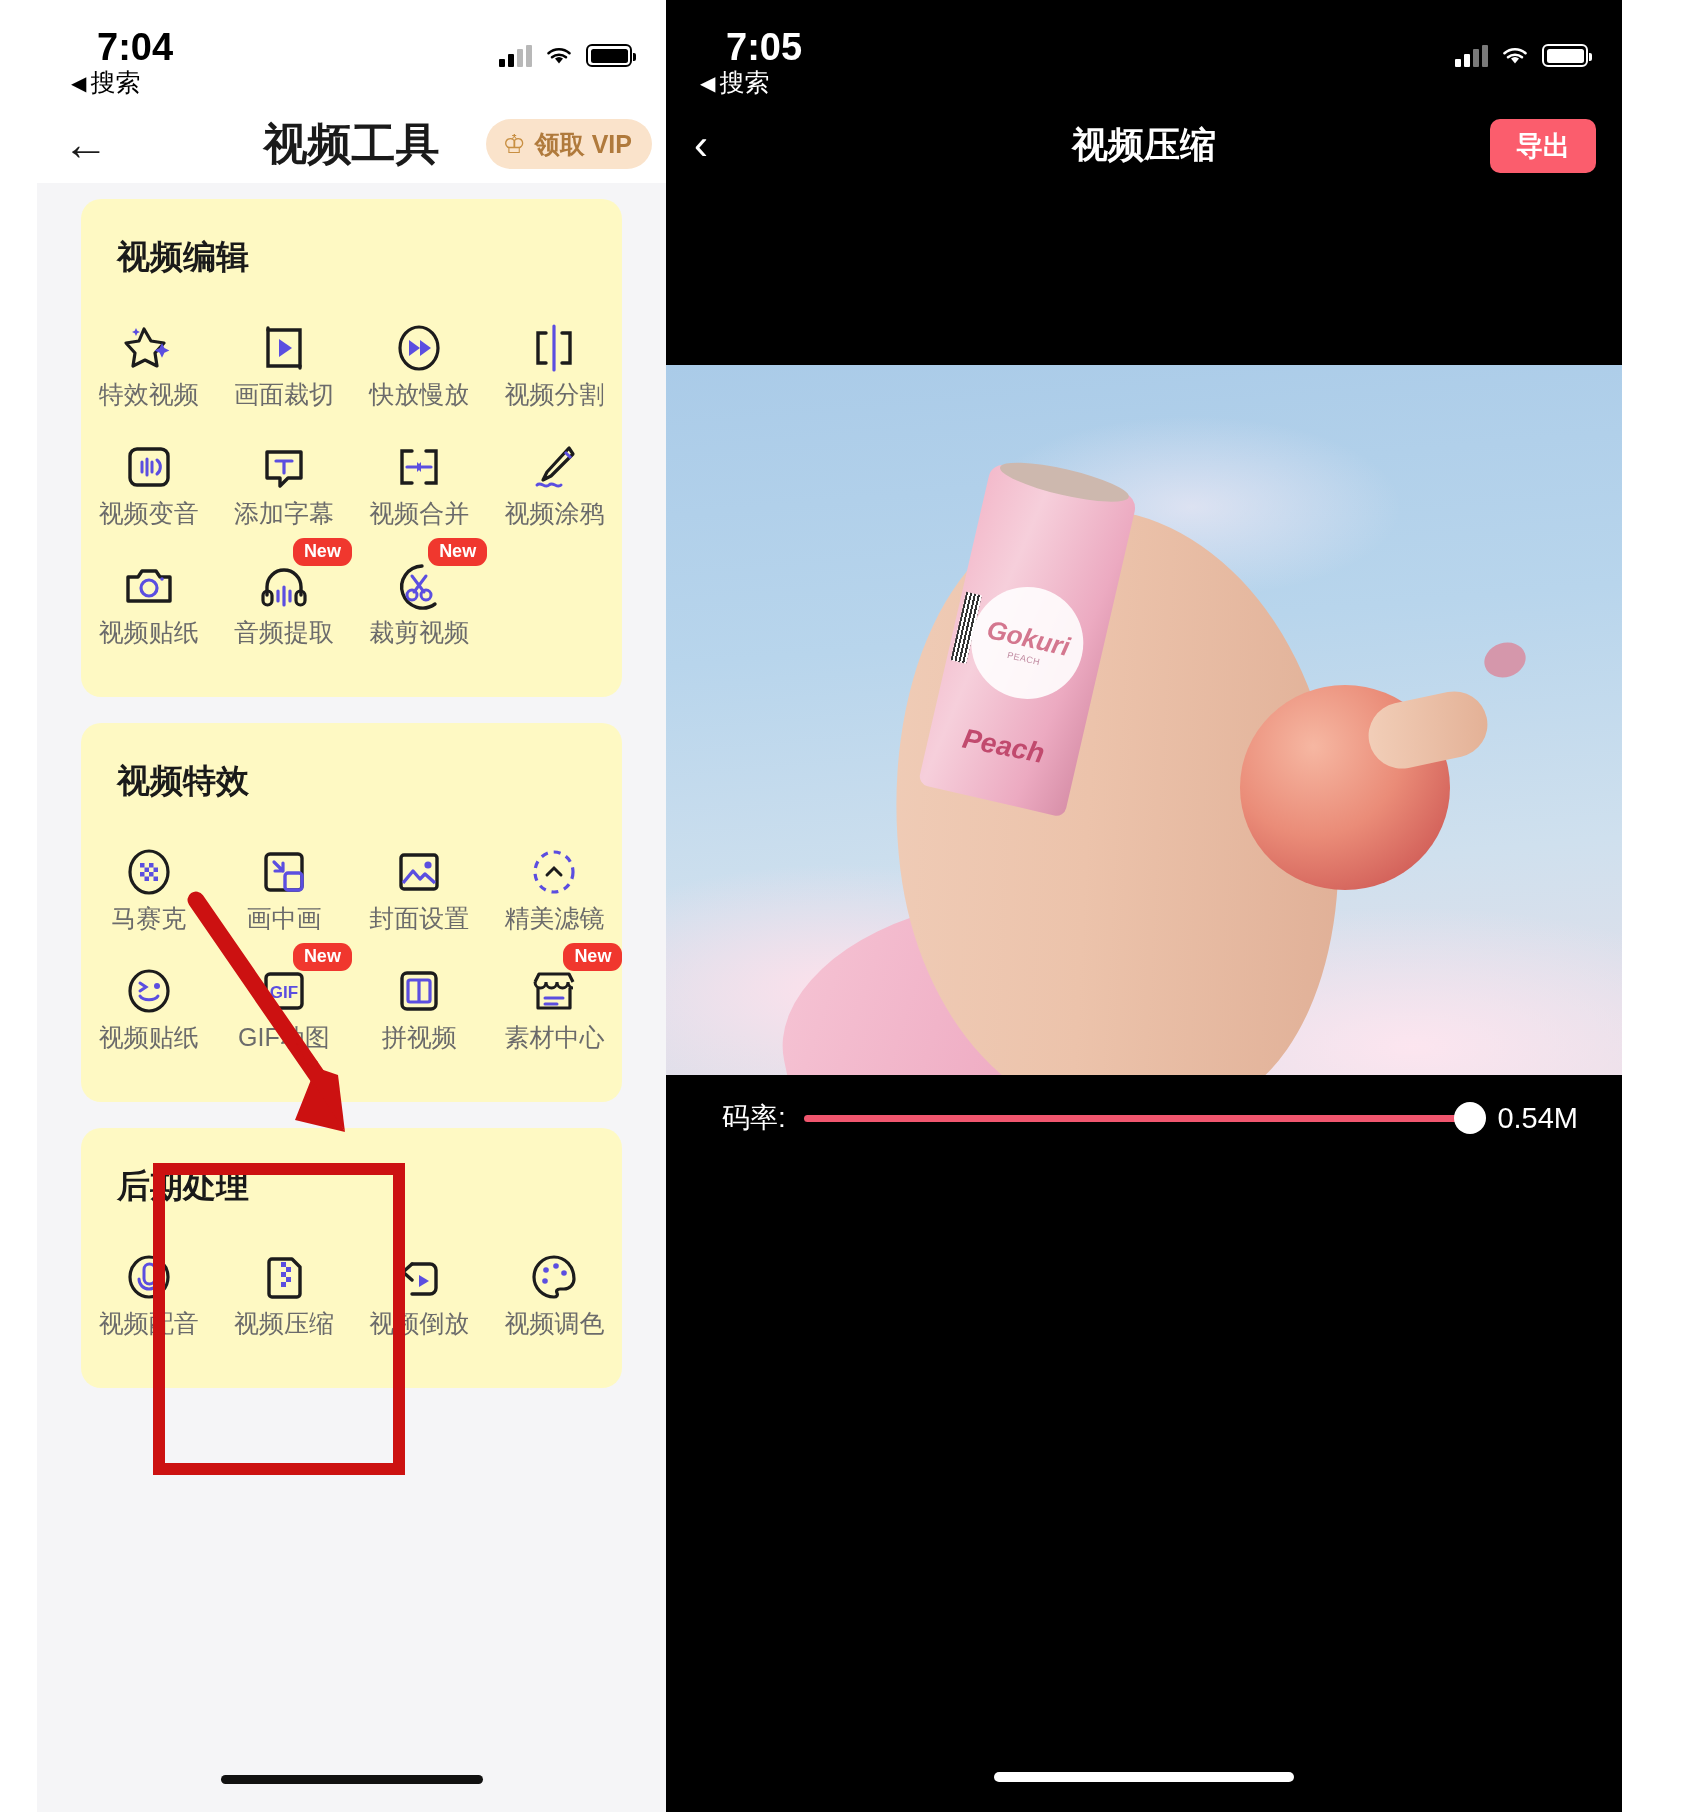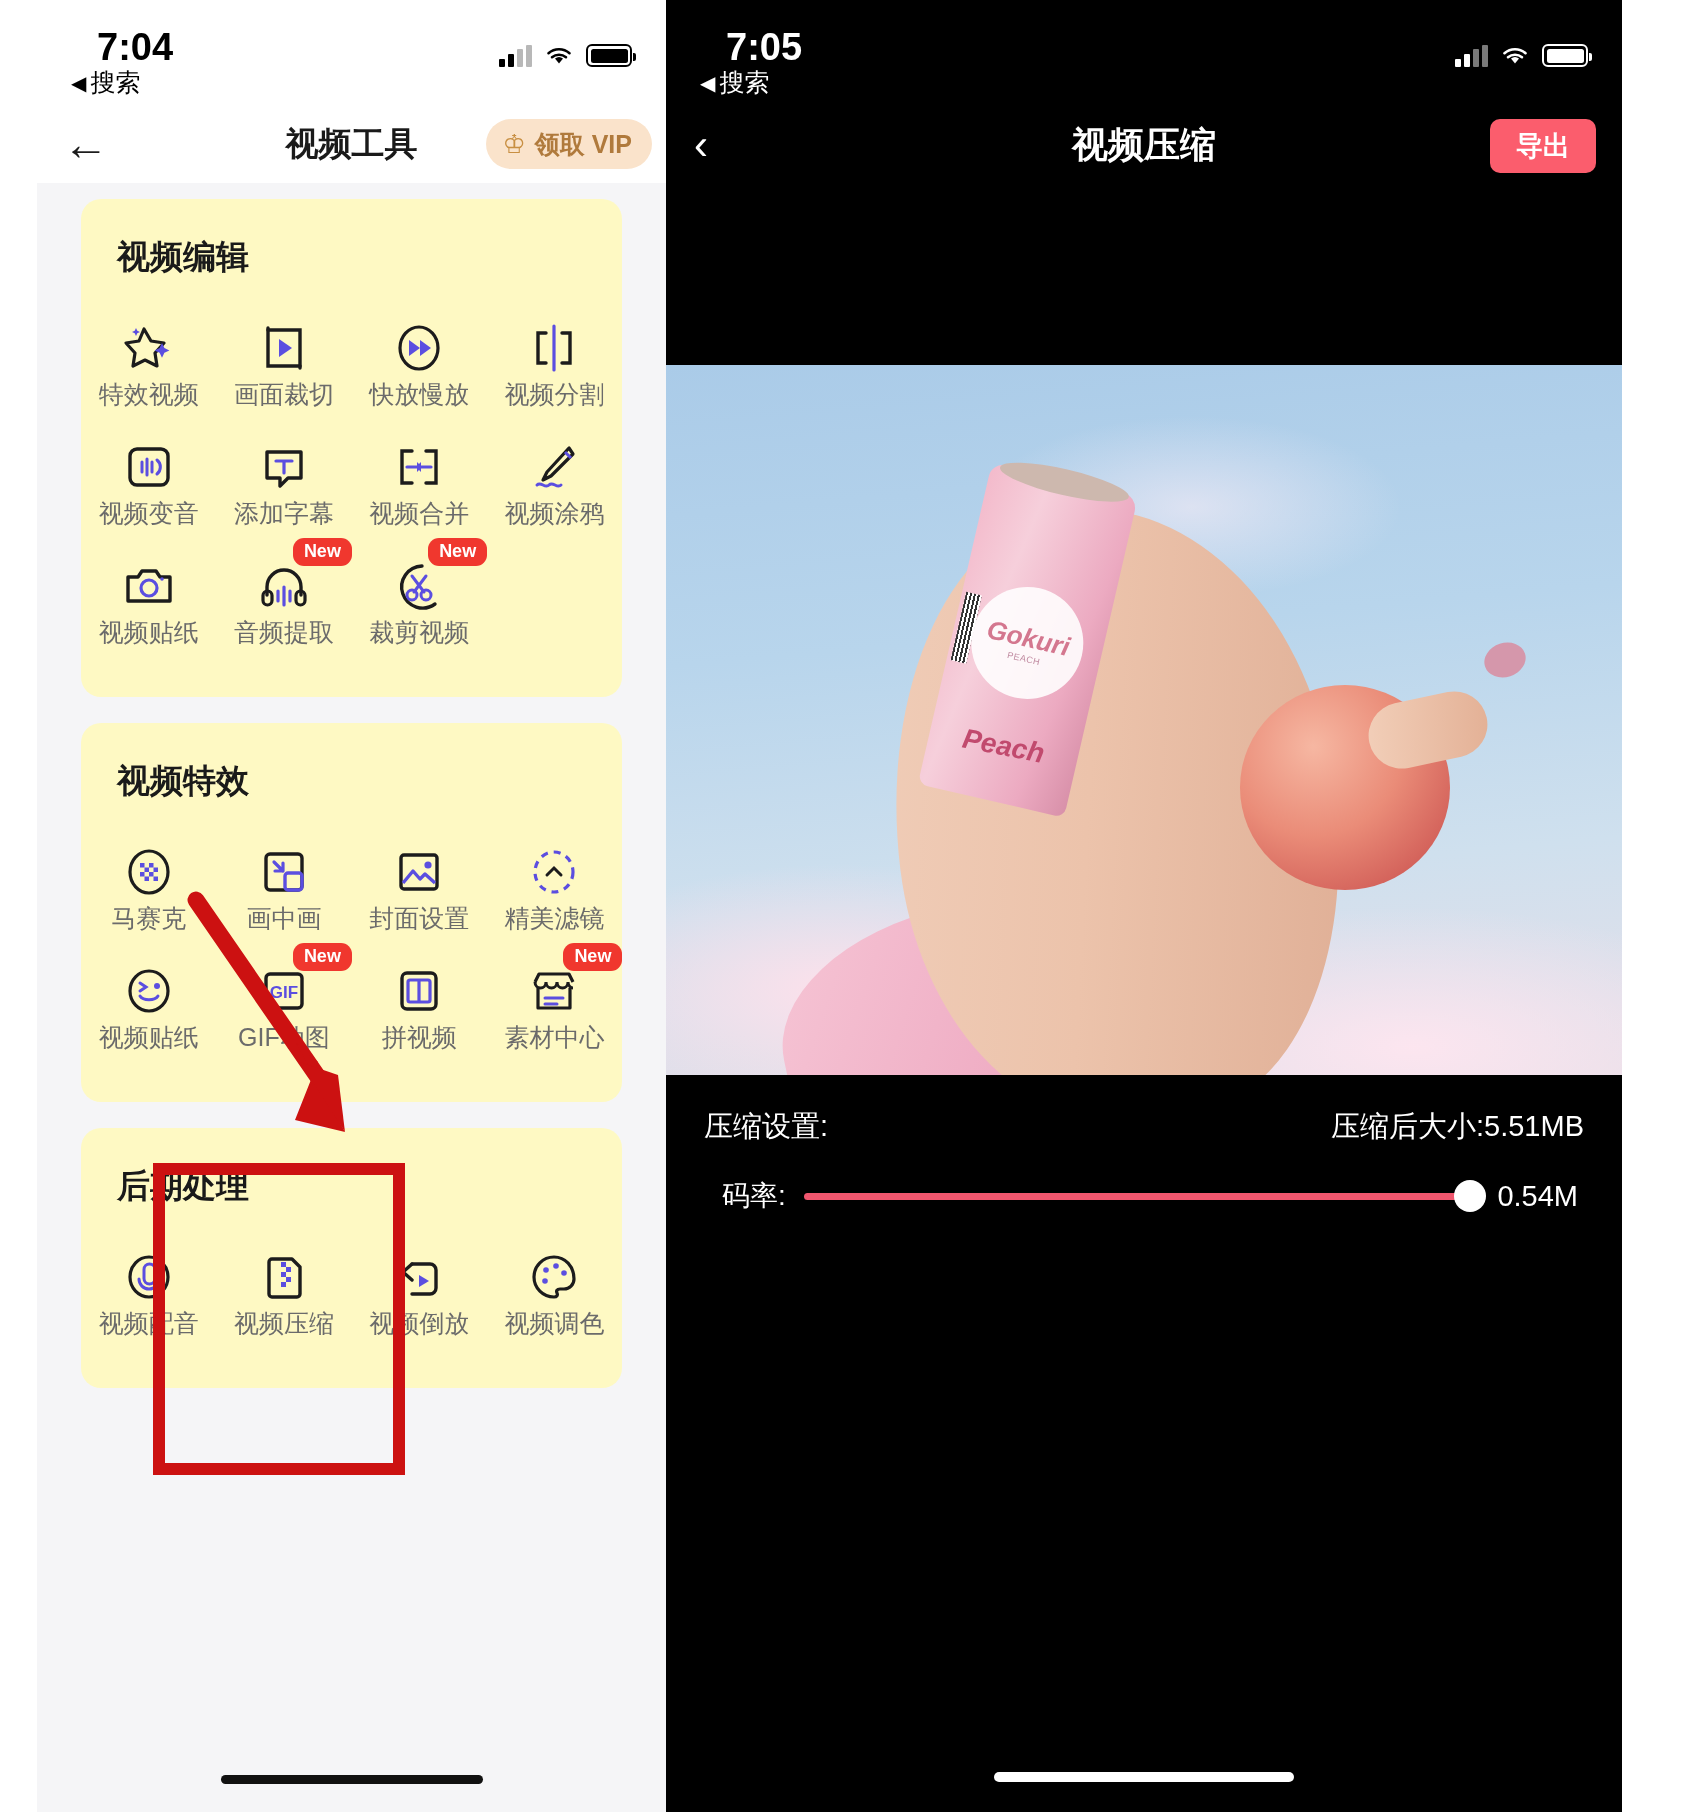--- a/index.html
+++ b/index.html
@@ -56,21 +56,21 @@
   .batt b { display:block; width:100%; height:100%; background:#000; border-radius:2.5px; }
 
   .navbar {
     position: relative; height: 78px;
     display: flex; align-items: center;
     padding: 0 26px;
   }
   .nav-back { font-size: 46px; color: #1c1c1c; line-height: 1; width: 60px; }
   .nav-title {
     position: absolute; left: 0; right: 0; text-align: center;
-    font-size: 33px; font-weight: bold; color: #1a1a1a;
+    font-size: 44px; font-weight: bold; color: #1a1a1a;
     pointer-events: none;
   }
   .vip-btn {
     position: absolute; right: 14px; top: 14px;
     height: 50px; padding: 0 20px 0 16px;
     background: #fae3cb; border-radius: 25px;
     display: flex; align-items: center; gap: 9px;
     color: #b07a3c; font-size: 25px; font-weight: bold;
     overflow: hidden;
   }
@@ -691,24 +691,20 @@
 
     <div class="info-block">
       <div class="info-h">原始属性:</div>
       <div class="info-row">
         <span>分辨率:304x300</span>
         <span>码率:0.54Mbps</span>
         <span>大小:5.51MB</span>
       </div>
     </div>
 
-    <div class="cs-row">
-      <span>压缩设置:</span>
-      <span>压缩后大小:5.51MB</span>
-    </div>
 
     <div class="slider-row">
       <span class="slider-label">码率:</span>
       <span class="slider-track">
         <span class="slider-knob"></span>
       </span>
       <span class="slider-val">0.54M</span>
     </div>
 
 

